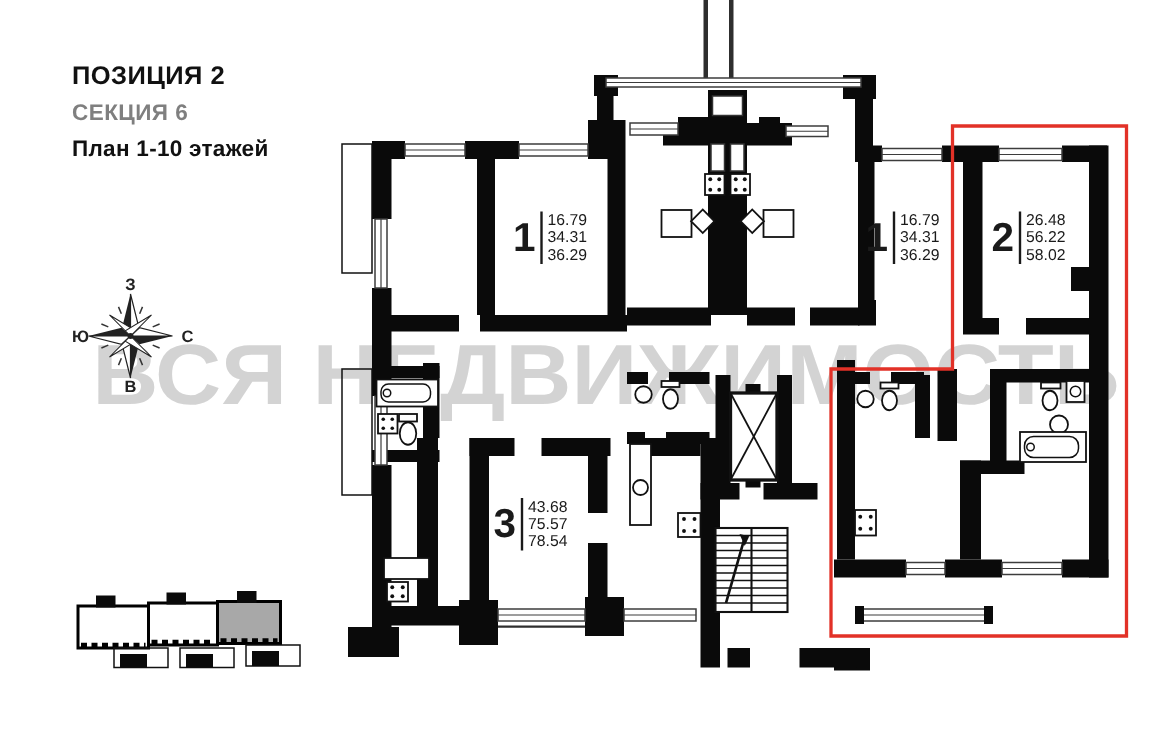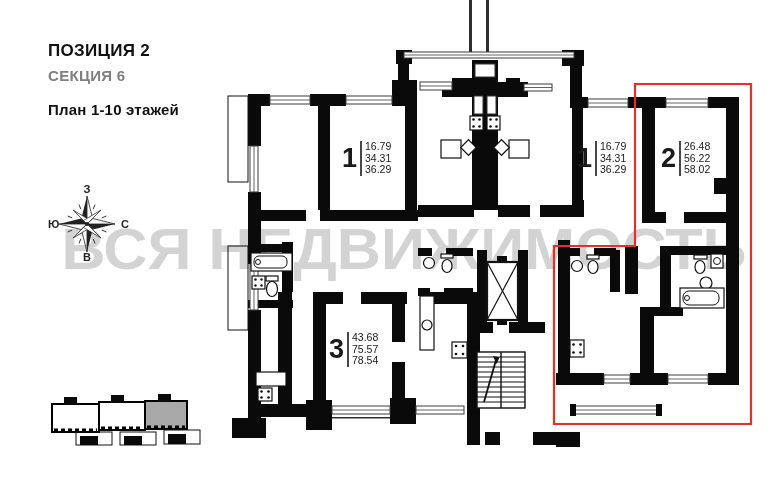--- a/index.html
+++ b/index.html
@@ -1,21 +1,21 @@
 <!DOCTYPE html>
 <html><head>
 <meta charset="utf-8">
 <style>
   html,body{margin:0;padding:0;background:#fff;}
   .canvas{position:relative;width:784px;height:500px;background:#ffffff;overflow:hidden;
           font-family:"Liberation Sans",sans-serif;}
   .header{position:absolute;left:48px;top:42px;line-height:1.0;}
   .h-pos{font-size:17px;font-weight:700;color:#111;letter-spacing:.3px;}
   .h-sec{font-size:15px;font-weight:700;color:#7f7f7f;margin-top:9px;letter-spacing:.3px;}
-  .h-plan{font-size:15px;font-weight:700;color:#111;margin-top:19px;letter-spacing:.2px;}
+  .h-plan{font-size:15px;font-weight:700;color:#111;margin-top:9px;letter-spacing:.2px;}
   svg{position:absolute;left:0;top:0;}
   .w{fill:#0a0a0a;}
   .thin{fill:#2e2e2e;}
   .win{fill:#ffffff;stroke:#3c3c3c;stroke-width:1;}
   .wl{stroke:#3c3c3c;stroke-width:.8;}
   .fx{fill:#ffffff;stroke:#111;stroke-width:1.2;}
   .fxn{fill:none;stroke:#111;stroke-width:1;}
   .dot{fill:#111;}
   .aptnum{font-family:"Liberation Sans",sans-serif;font-size:27px;font-weight:600;fill:#1a1a1a;}
   .aptarea{font-family:"Liberation Sans",sans-serif;font-size:10.5px;fill:#1a1a1a;}

